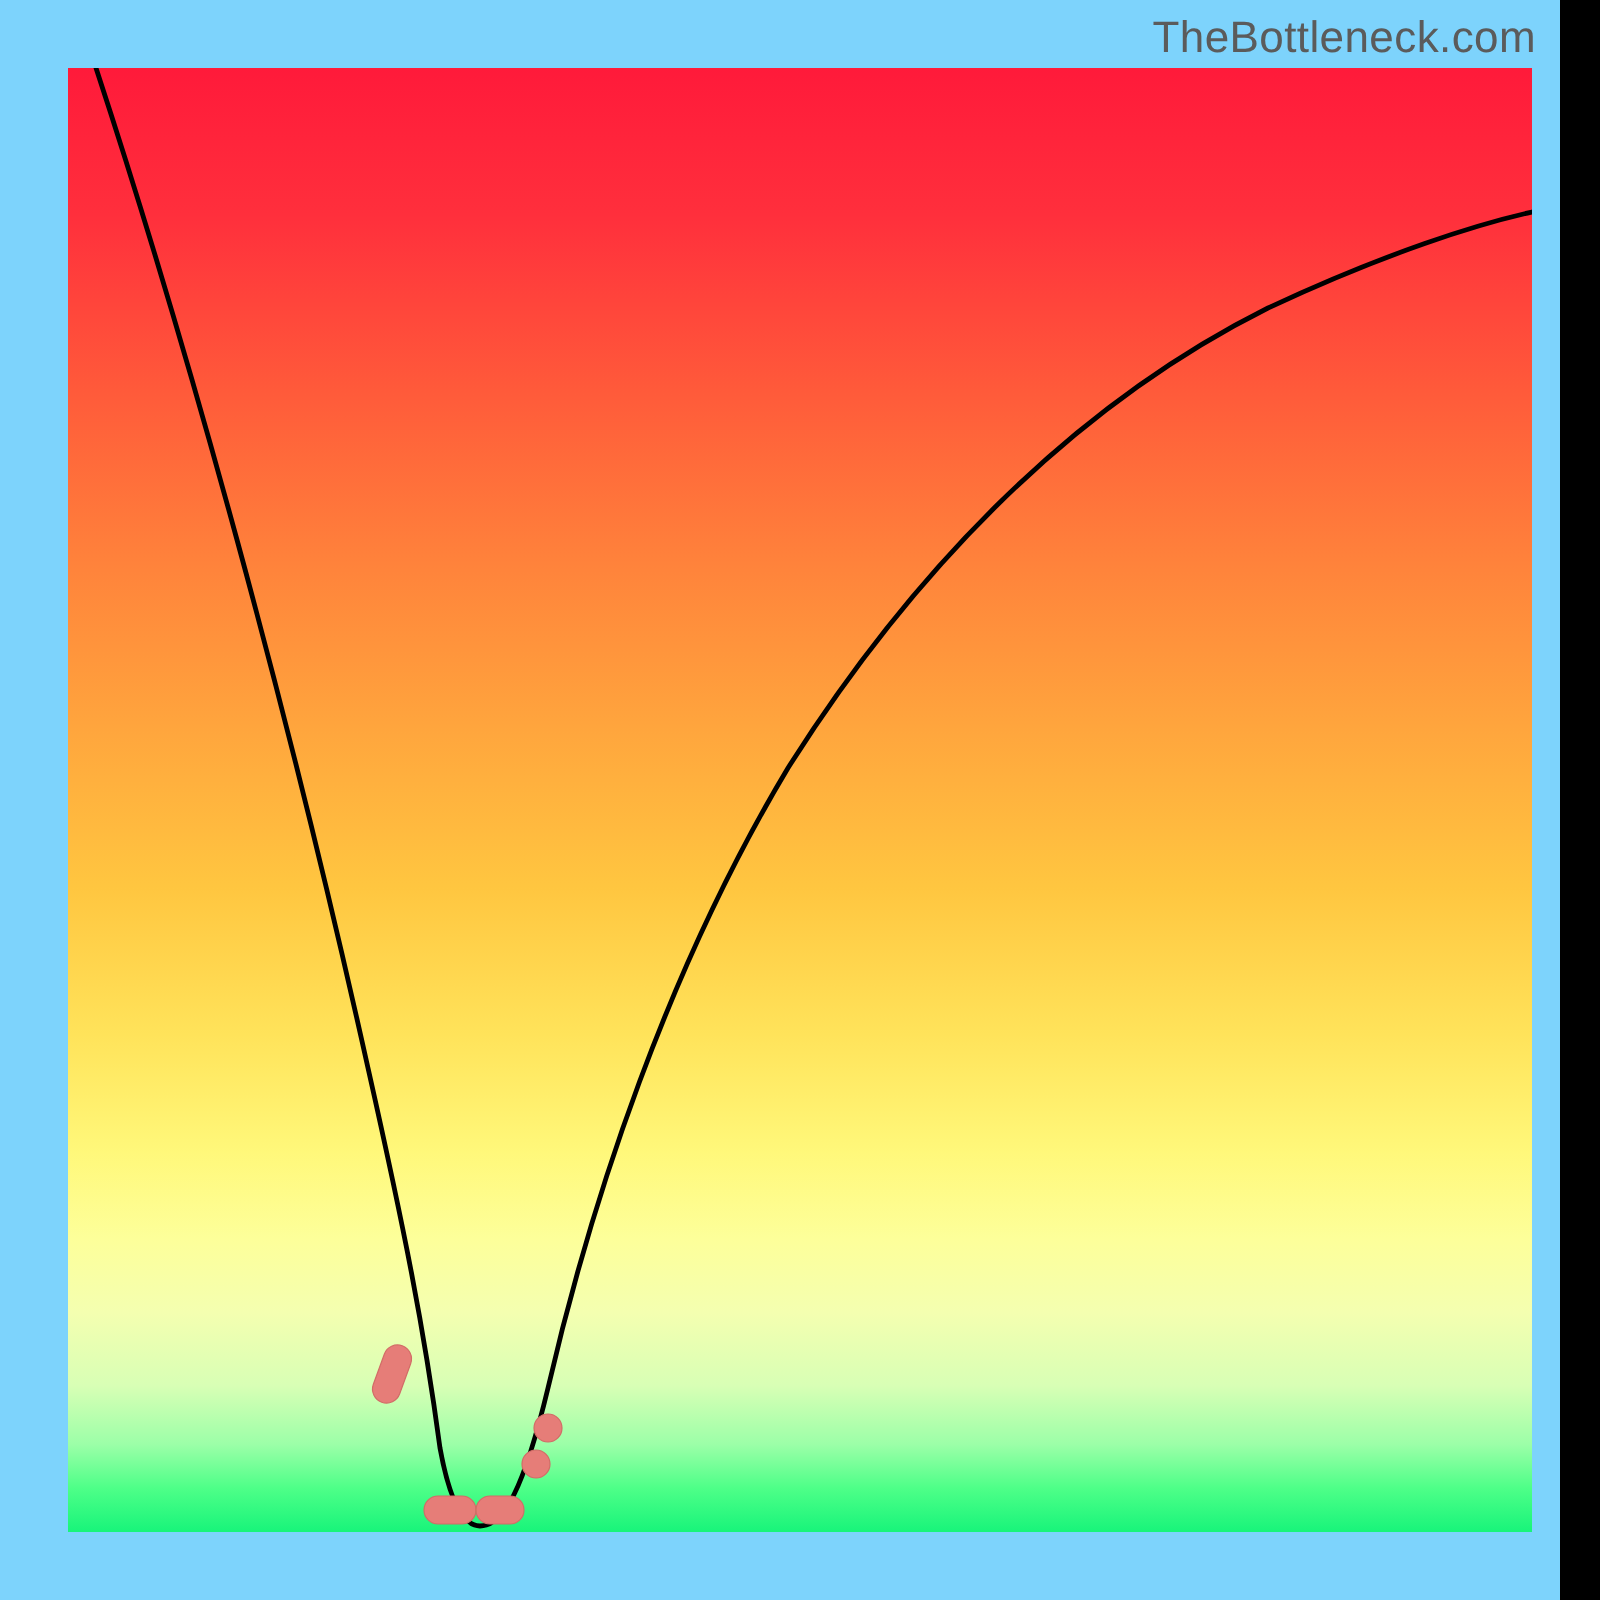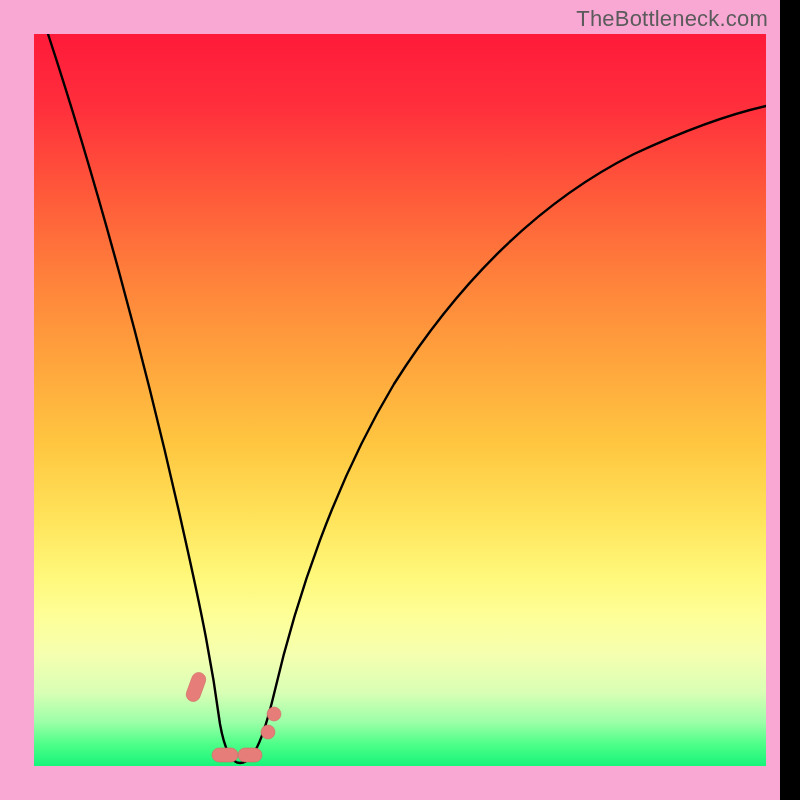--- a/index.html
+++ b/index.html
@@ -8,21 +8,21 @@
     width: 800px;
     height: 800px;
     overflow: hidden;
     background: #000;
     font-family: Arial, Helvetica, sans-serif;
   }
   .frame {
     position: relative;
     width: 780px;
     height: 800px;
-    background: #f9a8d4;
+    background: #7dd3fc;
   }
   .plot-area {
     position: absolute;
     left: 34px;
     top: 34px;
     width: 732px;
     height: 732px;
     background: linear-gradient(to bottom,
       #ff1a3a 0%,
       #ff2f3c 10%,

